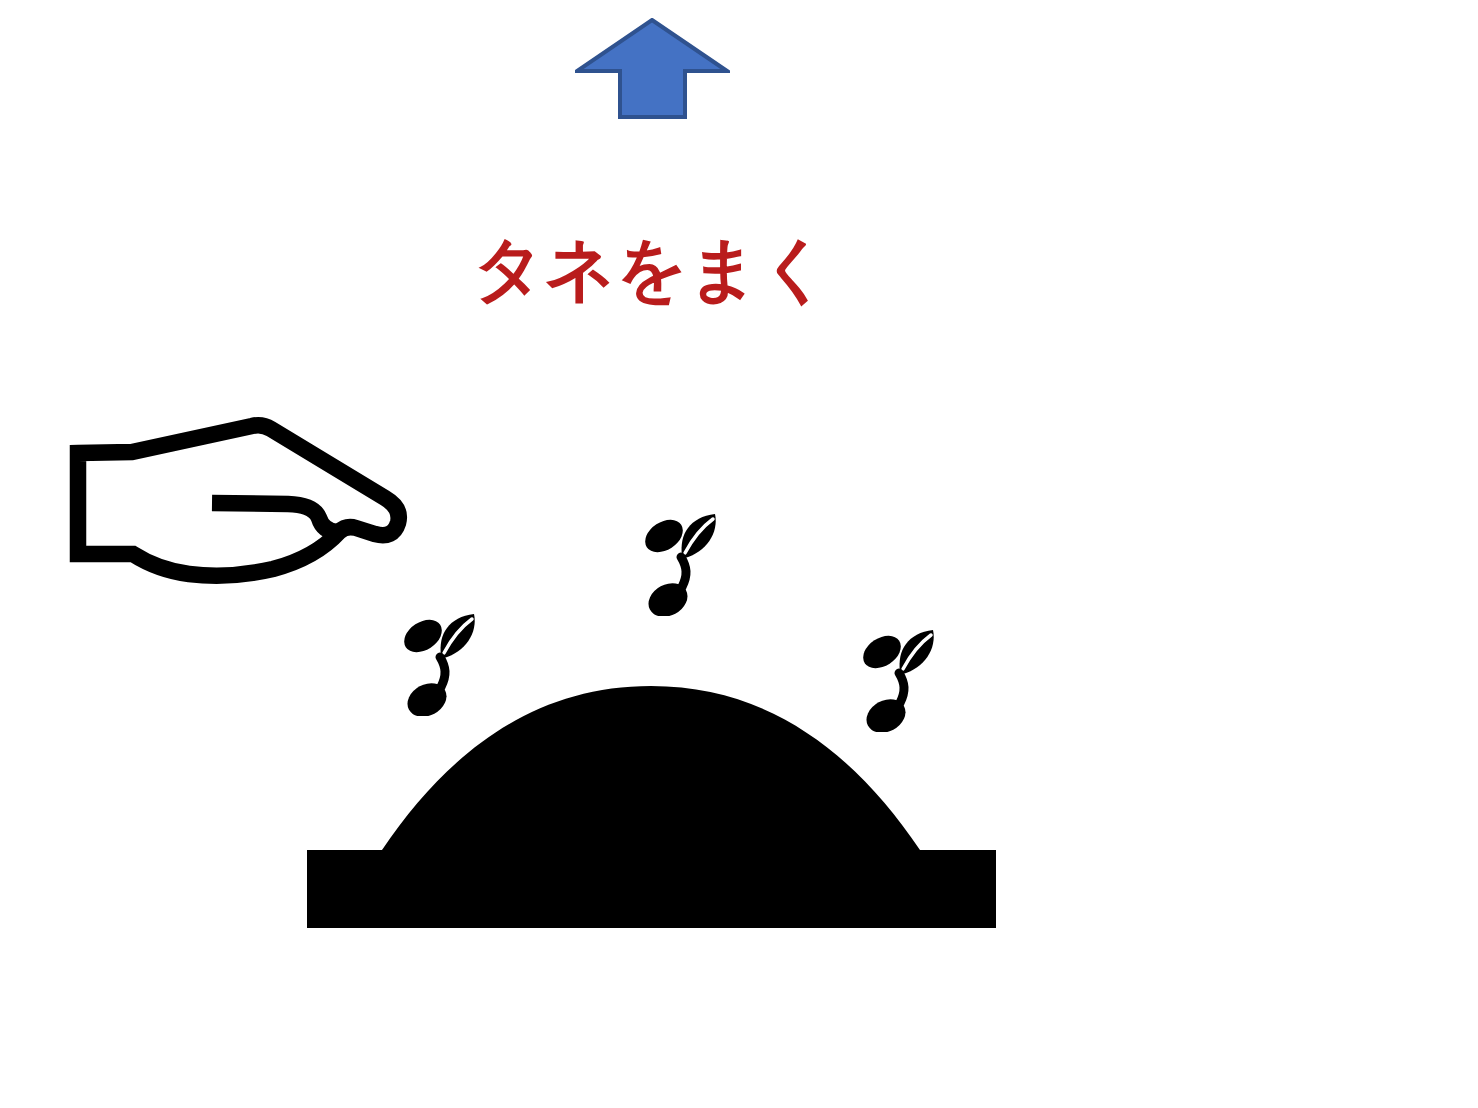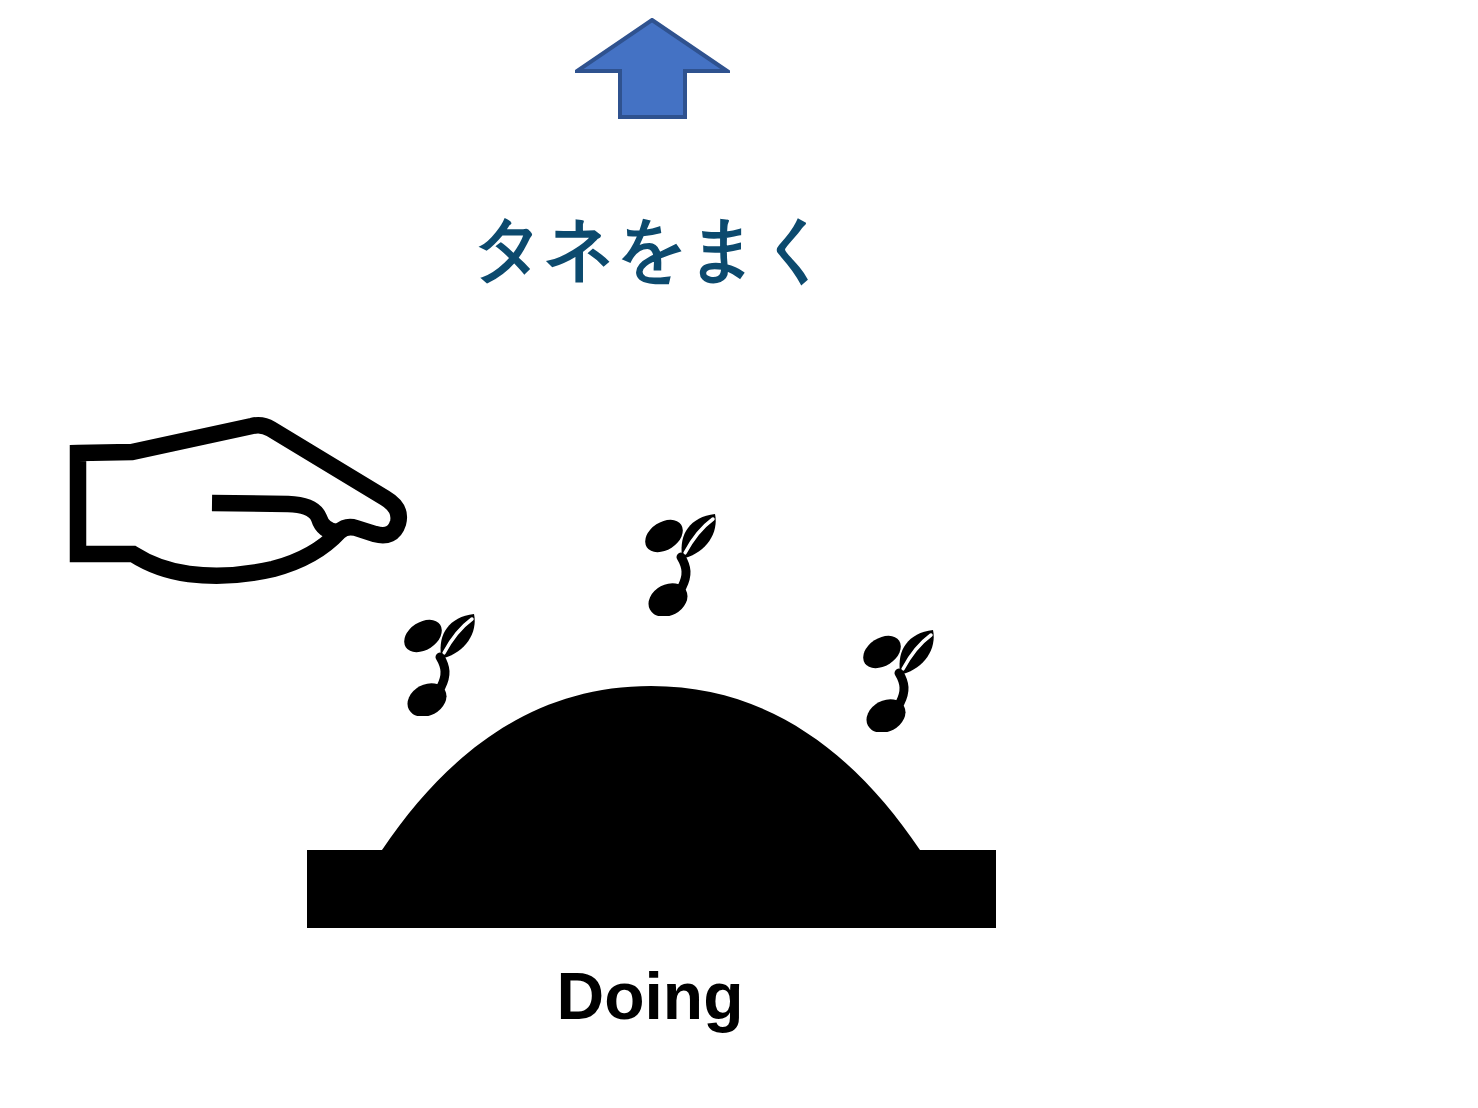--- a/index.html
+++ b/index.html
@@ -12,26 +12,26 @@
     width: 1478px;
     height: 1108px;
     background: #ffffff;
     overflow: hidden;
     font-family: "Liberation Sans", "DejaVu Sans", sans-serif;
   }
   .abs { position: absolute; }
 
   .title-text {
     left: 402px;
-    top: 208px;
+    top: 229px;
     width: 500px;
     text-align: center;
     font-size: 70px;
     font-weight: 700;
-    color: #0c4a6e;
+    color: #b91c1c;
     letter-spacing: 0px;
     line-height: 1.15;
     white-space: nowrap;
   }
   .caption-text {
     left: 450px;
     top: 960px;
     width: 400px;
     text-align: center;
     font-size: 66px;
@@ -89,15 +89,14 @@
   </svg>
   <svg class="abs sprout-c" viewBox="0 0 76 104">
     <use href="#sprout-symbol"></use>
   </svg>
 
   <svg class="abs mound-svg" viewBox="0 0 689 244">
     <path d="M 0,166 L 75,166 C 140,70 225,2 344,2 C 463,2 548,70 613,166
              L 689,166 L 689,244 L 0,244 Z" fill="#000000"></path>
   </svg>
 
-  <div class="abs caption-text">Doing</div>
 
 </div>
 
 </body></html>

